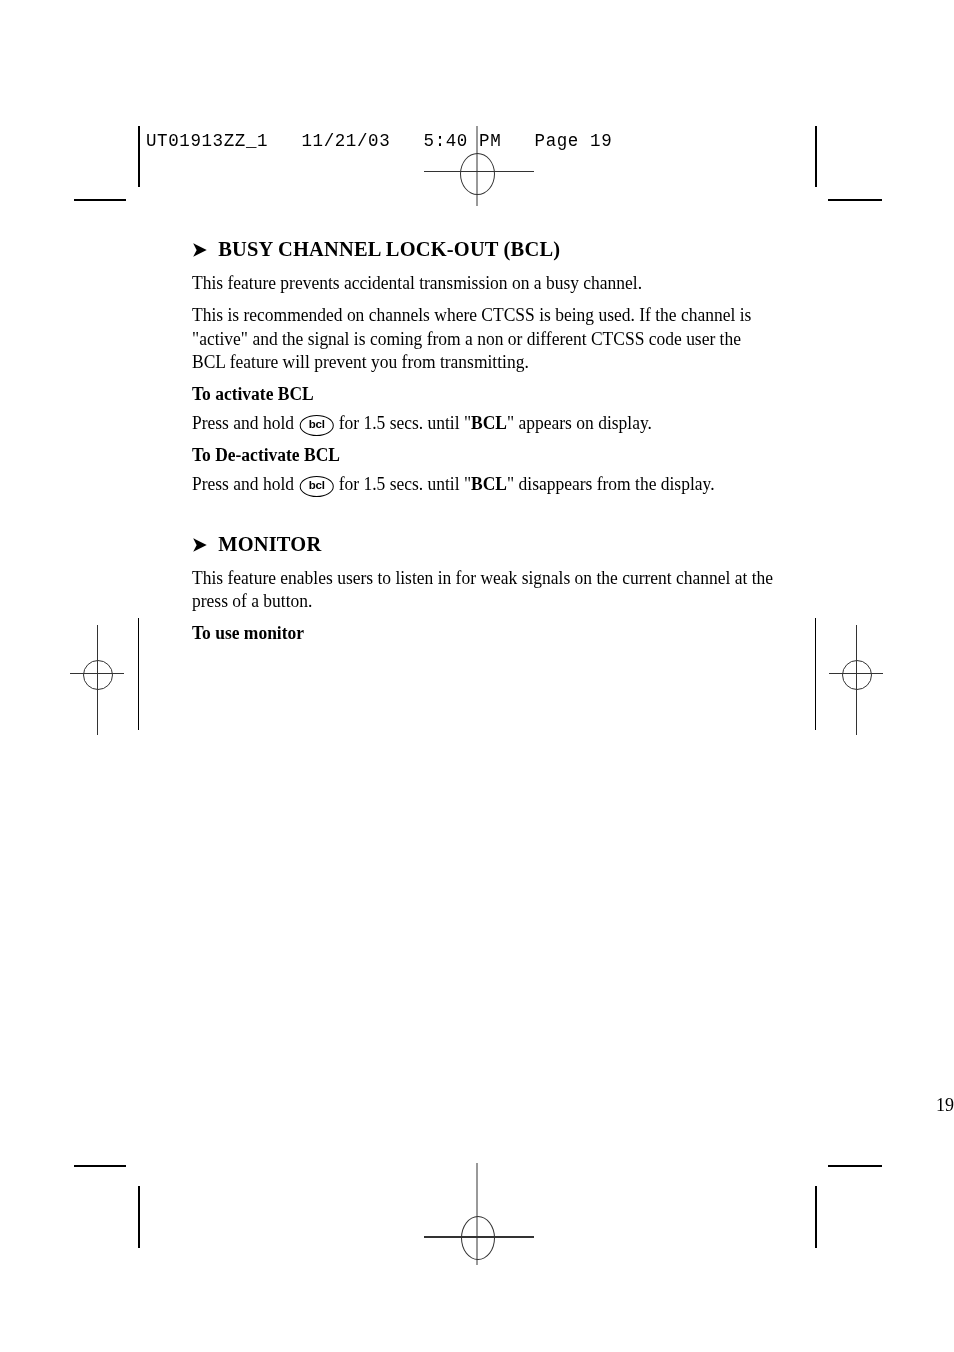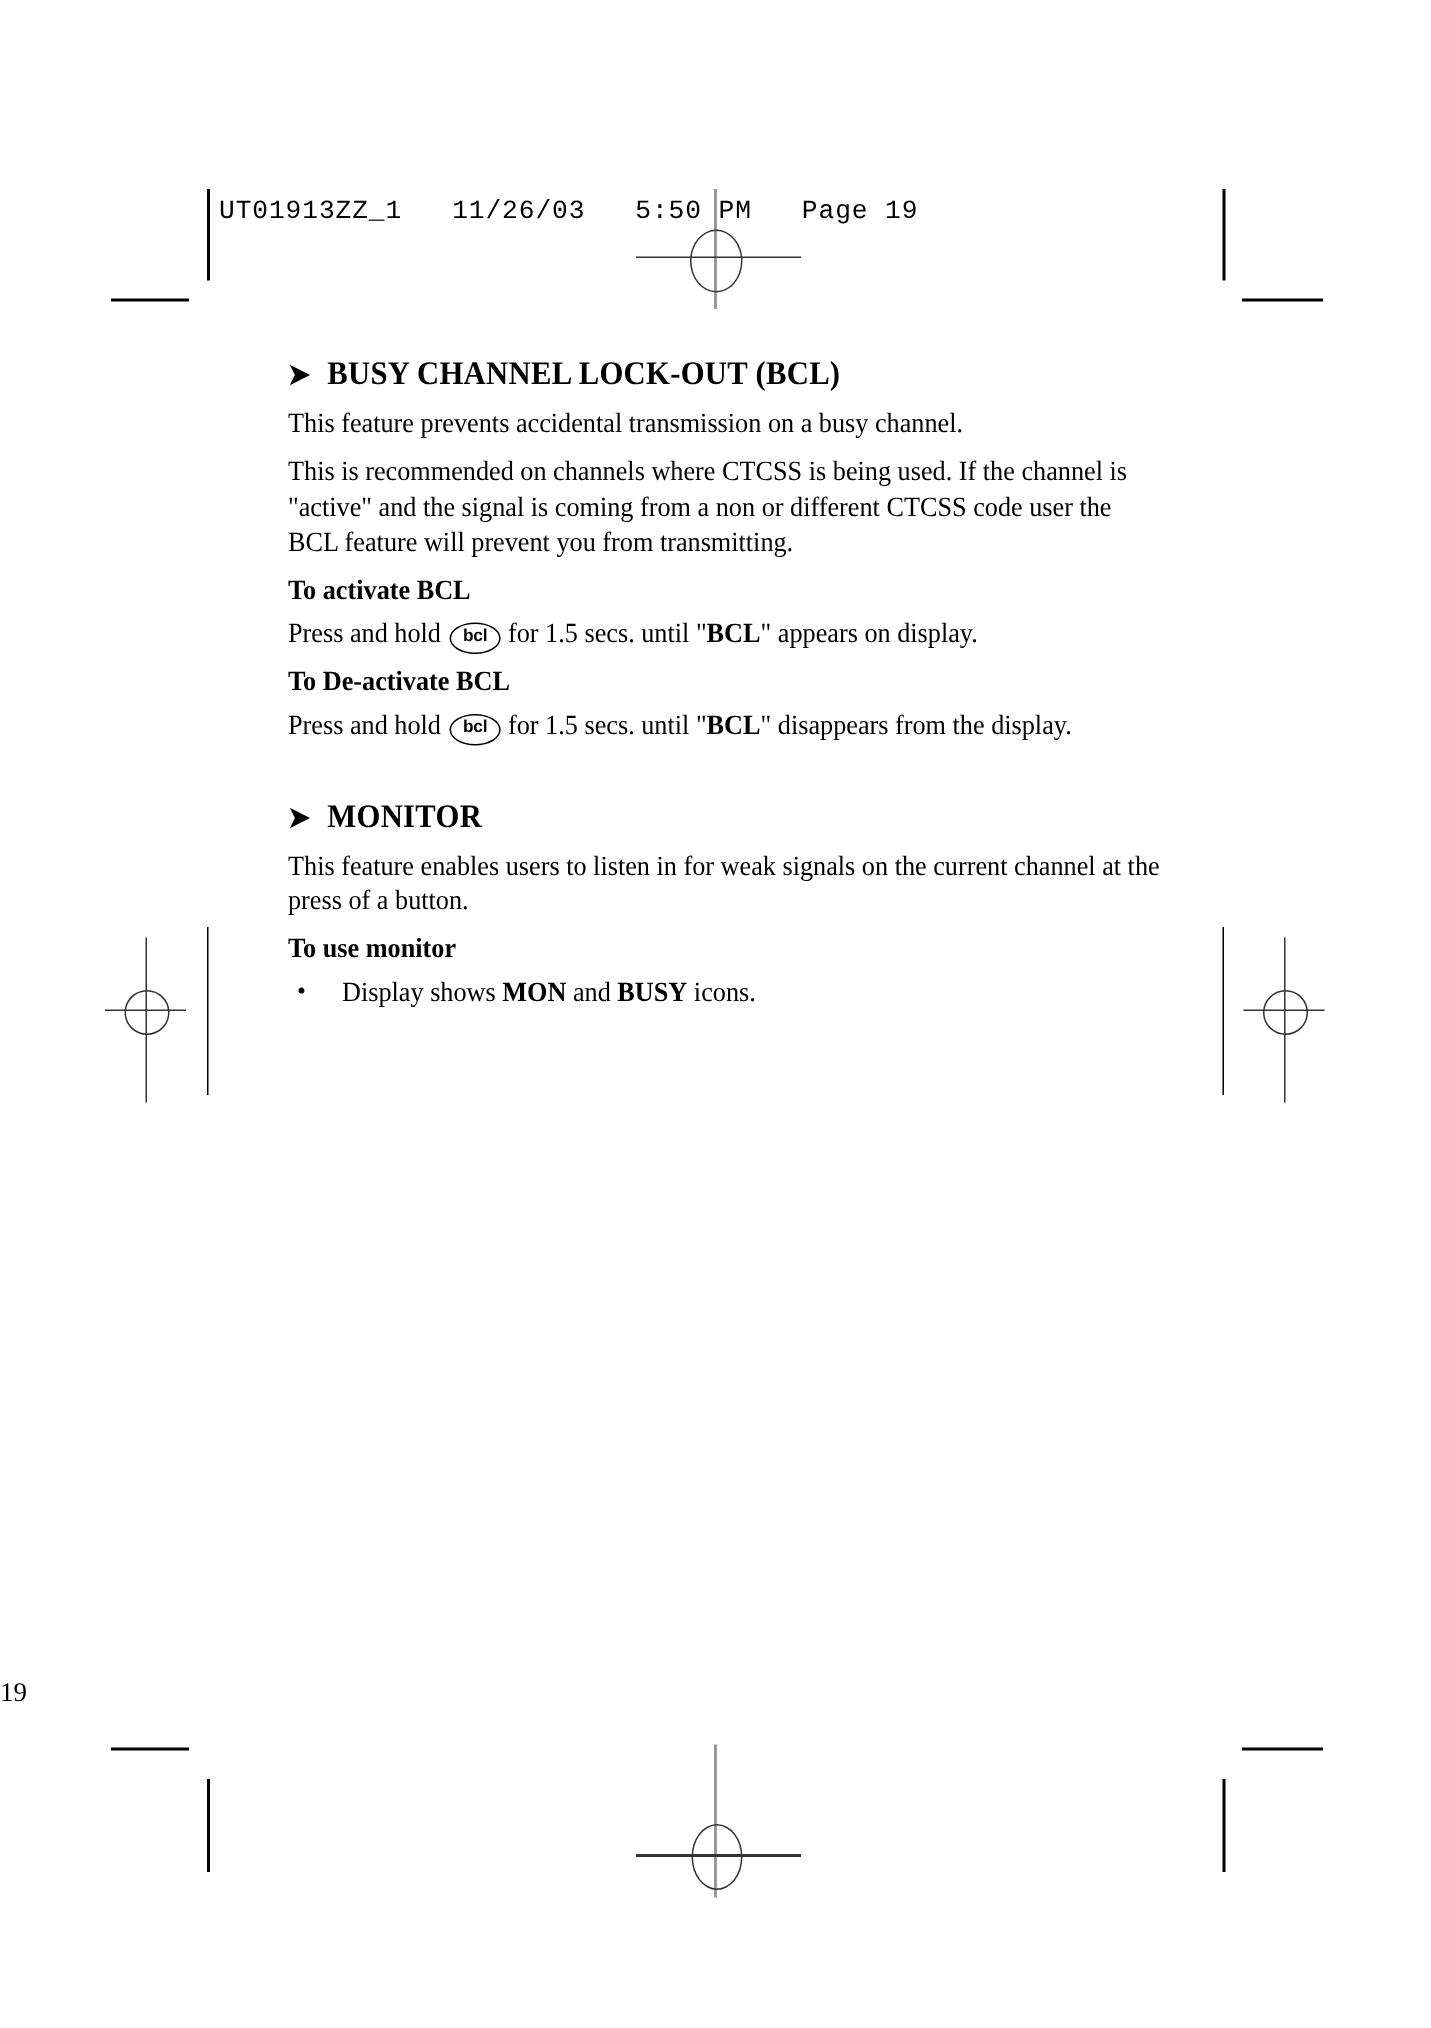--- a/index.html
+++ b/index.html
@@ -149,24 +149,23 @@
     top: -1px;
     font-size: 17px;
   }
 
   
   .page-number {
     position: absolute;
     left: 0;
     top: 1095px;
     width: 954px;
-    text-align: left;
+    text-align: right;
     font-size: 18px;
     font-family: "Liberation Serif", "DejaVu Serif", serif;
-    margin-top: 23px;
   }
 </style>
 </head>
 <body>
 
 <div>
 
   <div class="crop-h" style="left:74px; top:199px; width:52px;"></div>
   <div class="crop-v" style="left:138px; top:126px; width:0; height:61px;"></div>
 
@@ -192,21 +191,21 @@
   <div class="reg-line-h" style="left:829px; top:673px; width:54px;"></div>
   <div class="reg-circle" style="left:842px; top:660px; width:28px; height:28px;"></div>
   <div class="crop-v" style="left:815px; top:618px; height:112px; border-left-width:1px;"></div>
 
   <div class="reg-line-v" style="left:476px; top:1163px; height:102px;"></div>
   <div class="reg-line-h" style="left:424px; top:1236px; width:110px; border-top-width:2px;"></div>
   <div class="reg-circle" style="left:461px; top:1216px; width:32px; height:42px;"></div>
 
 </div>
 
-<div class="slug">UT01913ZZ_1   11/26/03   5:50 PM   Page 19</div>
+<div class="slug">UT01913ZZ_1   11/21/03   5:40 PM   Page 19</div>
 
 <div class="content">
 
   <div>
 
     <h2 class="section-heading">
       <span class="arrow">➤</span>
       <span>BUSY CHANNEL LOCK-OUT (BCL)</span>
     </h2>
 
@@ -239,29 +238,20 @@
     </h2>
 
     <p class="body">This feature enables users to listen in for weak signals on the current channel at the press of a button.</p>
 
     <p class="sub">To use monitor</p>
 
     <ul class="bullets">
 
 
 
-      <li>
-        <span class="inner">
-          <span>Display shows</span>
-          <b>MON</b>
-          <span>and</span>
-          <b>BUSY</b>
-          <span>icons.</span>
-        </span>
-      </li>
 
 
     </ul>
   </div>
 
 </div>
 
 <div class="page-number">19</div>
 
 </body></html>

